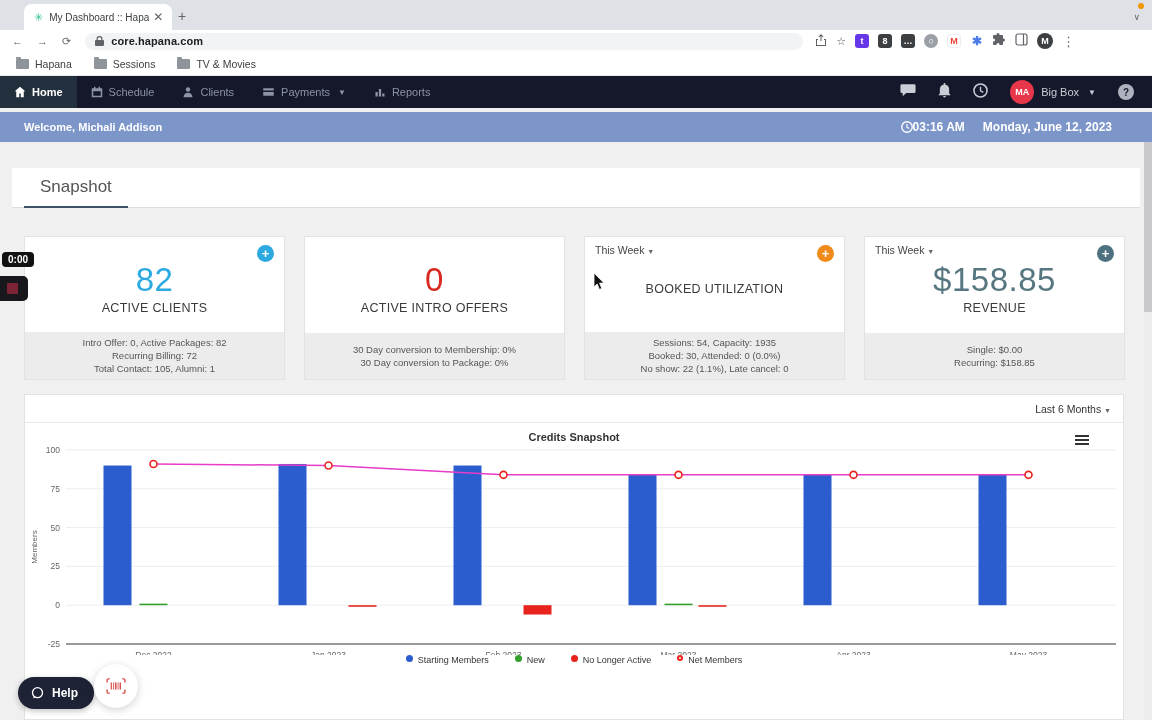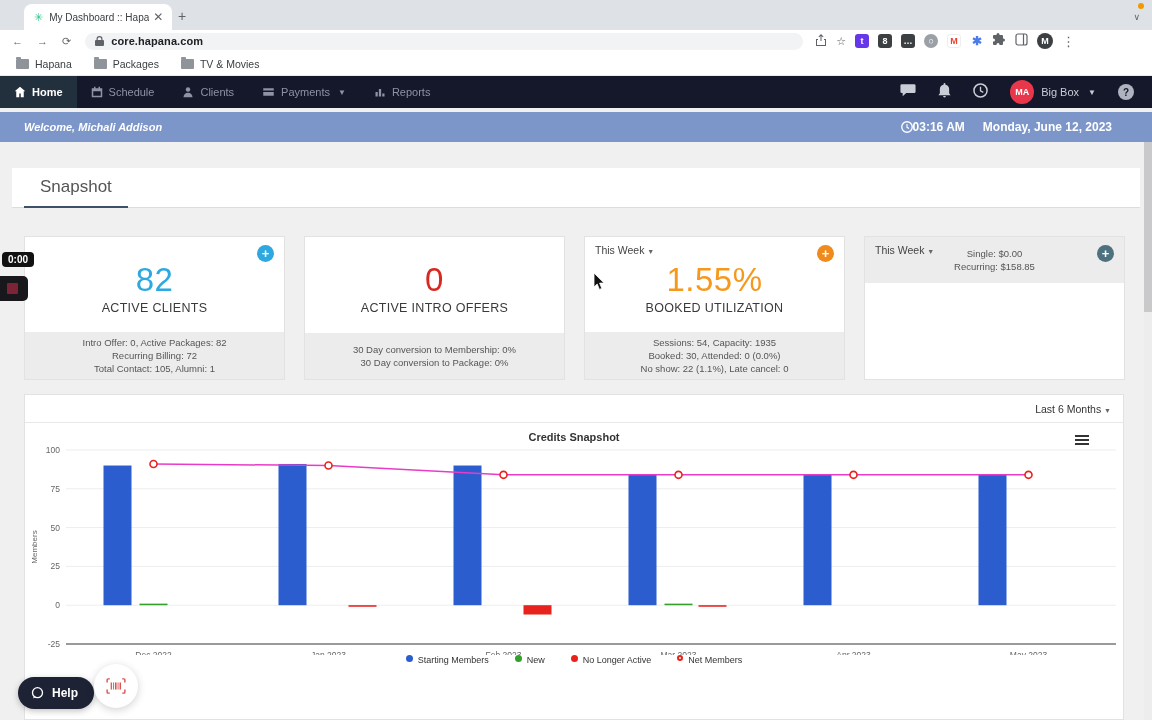--- a/index.html
+++ b/index.html
@@ -39,21 +39,21 @@
   .nav-caret { font-size:8px; margin-left:2px; }
   .nav-right { margin-left:auto; display:flex; align-items:center; gap:22px; padding-right:18px; }
   .nav-ic svg { fill:#c9cdd6; }
   .account { display:flex; align-items:center; gap:7px; }
   .avatar { width:24px; height:24px; border-radius:50%; background:#e8374a; color:#fff; font-size:9px; font-weight:700; display:flex; align-items:center; justify-content:center; }
   .account-name { color:#c9cdd6; font-size:11px; }
   .help-circle { width:16px; height:16px; border-radius:50%; background:#aeb3bf; color:#15182b; font-size:10px; font-weight:700; display:flex; align-items:center; justify-content:center; }
 
   
   .welcomebar { position:absolute; left:0; top:112px; width:1152px; height:30px; background:#7d96ca; display:flex; align-items:center; color:#fff; padding:0 40px 0 24px; }
-  .welcome-text { font-size:11px; font-weight:600;font-style:italic; }
+  .welcome-text { font-size:11px; font-weight:600; }
   .welcome-text b { font-weight:800; }
   .wb-right { margin-left:auto; display:flex; align-items:center; gap:18px; }
   .wb-time { display:flex; align-items:center; font-size:12px; font-weight:800; }
   .wb-date { font-size:12px; font-weight:600; }
 
   
   .tabs-panel { position:absolute; left:12px; top:168px; width:1128px; height:40px; background:#fff; border-bottom:1px solid #ddd; }
   .snap-tab { position:absolute; left:12px; top:0; height:40px; display:flex; align-items:center; padding:0 16px; font-size:17px; color:#555; border-bottom:2px solid #3d5266; cursor:pointer; }
 
   .cards { position:absolute; left:24px; top:236px; width:1104px; display:flex; gap:19px; }
@@ -141,21 +141,21 @@
   </div>
 </div>
 
 <div class="bookmarks">
   <span class="bm">
       <span class="folder"></span>
       <span>Hapana</span>
     </span>
   <span class="bm">
       <span class="folder"></span>
-      <span>Packages</span>
+      <span>Sessions</span>
     </span>
   <span class="bm">
       <span class="folder"></span>
       <span>TV &amp; Movies</span>
     </span>
 </div>
 
 <div class="appnav">
   <div class="nav-item active">
     <svg width="12" height="12" viewBox="0 0 16 16">
@@ -254,33 +254,36 @@
     <div class="card-footer">
       <span>30 Day conversion to Membership: 0%</span>
         <span>30 Day conversion to Package: 0%</span>
     </div>
   </div>
 
   <div class="card">
     <span class="card-dd"><span>This Week</span> <span class="dd-caret">▼</span></span>
     <span class="plus-btn" style="background: rgb(240, 138, 26);">+</span>
     <div class="card-top">
-      <div class="card-value" style="color: rgb(245, 153, 29);">1.55%</div>
       <div class="card-label">BOOKED UTILIZATION</div>
     </div>
     <div class="card-footer">
       <span>Sessions: 54, Capacity: 1935</span>
         <span>Booked: 30, Attended: 0 (0.0%)</span>
         <span>No show: 22 (1.1%), Late cancel: 0</span>
     </div>
   </div>
 
   <div class="card">
     <span class="card-dd"><span>This Week</span> <span class="dd-caret">▼</span></span>
     <span class="plus-btn" style="background: rgb(78, 113, 128);">+</span>
+    <div class="card-top">
+      <div class="card-value" style="color: rgb(86, 118, 128);">$158.85</div>
+      <div class="card-label">REVENUE</div>
+    </div>
     <div class="card-footer">
       <span>Single: $0.00</span>
         <span>Recurring: $158.85</span>
     </div>
   </div>
 </div>
 
 <div class="chart-panel">
   <div class="chart-header">
     <span class="range-dd"><span>Last 6 Months</span> <span style="font-size:7px;color:#666">▼</span></span>

